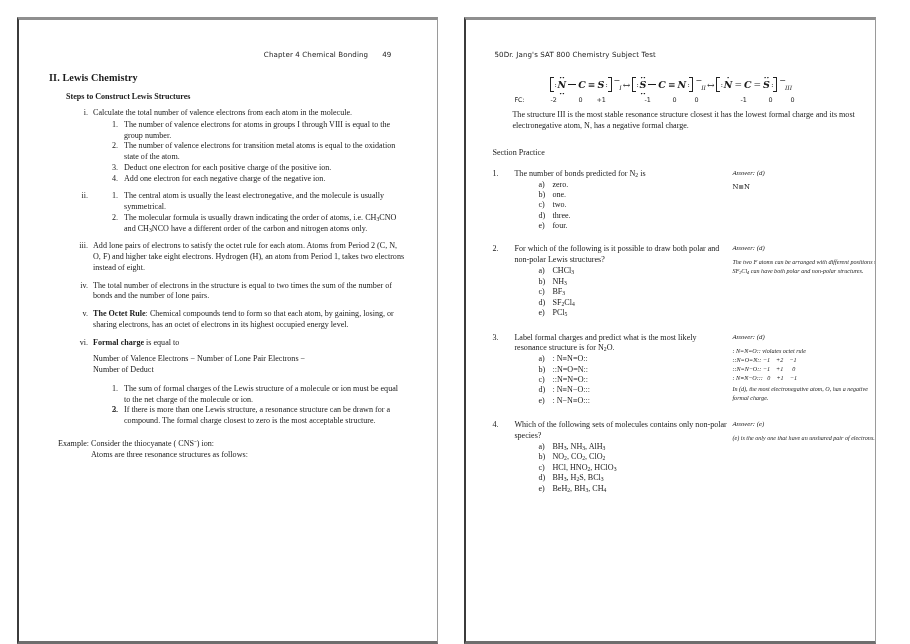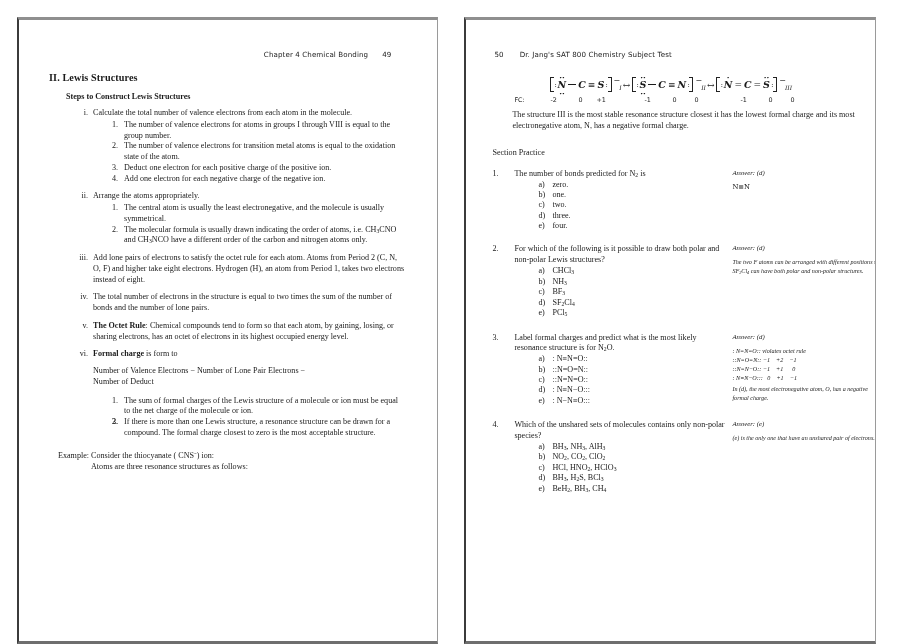--- a/index.html
+++ b/index.html
@@ -37,21 +37,21 @@
   .runhead{
     font-family:"DejaVu Sans", sans-serif;
     font-size:7.1px;
     color:#1b1b1b;
     letter-spacing:.1px;
     margin-top:16px;
   }
   .runhead-left{text-align:right;padding-right:28px;}
   .runhead-left .chap{margin-right:14px;}
   .runhead-right{text-align:left;padding-left:10px;}
-  .runhead-right .pgno{margin-right:16px;}
+  .runhead-right .pgno{}
 
   
   h2.sec-title{
     font-size:10.2px;
     font-weight:bold;
     margin:13px 0 0 12px;
     letter-spacing:.1px;
   }
   h3.sub-title{
     font-size:8.1px;
@@ -255,39 +255,38 @@
 
 <div class="spread">
 
   <div class="page page-left">
     <div class="page-inner">
 
       <div class="runhead runhead-left">
         <span class="chap">Chapter 4   Chemical Bonding</span><span>49</span>
       </div>
 
-      <h2 class="sec-title">II. Lewis Structures</h2>
+      <h2 class="sec-title">II. Lewis Chemistry</h2>
       <h3 class="sub-title">Steps to Construct Lewis Structures</h3>
 
       <ol class="roman">
 
         <li>
           <span class="rn">i.</span>
           <span class="rtext">Calculate the total number of valence electrons from each atom in the molecule.</span>
           <ol class="arab">
             <li><span class="an">1.</span><span>The number of valence electrons for atoms in groups I through VIII is equal to the group number.</span></li>
             <li><span class="an">2.</span><span>The number of valence electrons for transition metal atoms is equal to the oxidation state of the atom.</span></li>
             <li><span class="an">3.</span><span>Deduct one electron for each positive charge of the positive ion.</span></li>
             <li><span class="an">4.</span><span>Add one electron for each negative charge of the negative ion.</span></li>
           </ol>
         </li>
 
         <li>
           <span class="rn">ii.</span>
-          <span class="rtext">Arrange the atoms appropriately.</span>
           <ol class="arab">
             <li><span class="an">1.</span><span>The central atom is usually the least electronegative, and the molecule is usually symmetrical.</span></li>
             <li><span class="an">2.</span><span>The molecular formula is usually drawn indicating the order of atoms, i.e. CH<sub>3</sub>CNO and CH<sub>3</sub>NCO have a different order of the carbon and nitrogen atoms only.</span></li>
           </ol>
         </li>
 
         <li>
           <span class="rn">iii.</span>
           <span class="rtext">Add lone pairs of electrons to satisfy the octet rule for each atom. Atoms from Period 2 (C, N, O, F) and higher take eight electrons. Hydrogen (H), an atom from Period 1, takes two electrons instead of eight.</span>
         </li>
@@ -297,21 +296,21 @@
           <span class="rtext">The total number of electrons in the structure is equal to two times the sum of the number of bonds and the number of lone pairs.</span>
         </li>
 
         <li>
           <span class="rn">v.</span>
           <span class="rtext"><b>The Octet Rule</b><span>: Chemical compounds tend to form so that each atom, by gaining, losing, or sharing electrons, has an octet of electrons in its highest occupied energy level.</span></span>
         </li>
 
         <li>
           <span class="rn">vi.</span>
-          <span class="rtext"><b>Formal charge</b><span> is form to</span></span>
+          <span class="rtext"><b>Formal charge</b><span> is equal to</span></span>
           <div class="fc-lines">
             <div>Number of Valence Electrons  − Number of Lone Pair Electrons  −</div>
             <div>Number of Deduct</div>
           </div>
           <ol class="arab" style="margin-top:8px;">
             <li style="margin-bottom:0;"><span class="an">1.</span><span>The sum of formal charges of the Lewis structure of a molecule or ion must be equal to the net charge of the molecule or ion.</span></li>
             <li><span class="an">2.</span></li>
             <li><span class="an">3.</span><span>If there is more than one Lewis structure, a resonance structure can be drawn for a compound.  The formal charge closest to zero is the most acceptable structure.</span></li>
           </ol>
         </li>
@@ -449,21 +448,21 @@
             <span class="fc-note ital">::N=N−O:: −1    +1      0</span>
             <span class="fc-note ital">: N≡N−O:::   0    +1    −1</span>
           </span>
           <span class="ans-note" style="margin-top:2px;">In (d), the most electronegative atom, O, has a negative formal charge.</span>
         </div>
       </div>
 
       <div class="q" style="margin-top:14px;">
         <span class="q-num">4.</span>
         <div class="q-body">
-          <span class="q-stem">Which of the unshared sets of molecules contains only non-polar species?</span>
+          <span class="q-stem">Which of the following sets of molecules contains only non-polar species?</span>
           <ul class="opts">
             <li><span class="ol">a)</span><span>BH<sub>3</sub>, NH<sub>3</sub>, AlH<sub>3</sub></span></li>
             <li><span class="ol">b)</span><span>NO<sub>2</sub>, CO<sub>2</sub>, ClO<sub>2</sub></span></li>
             <li><span class="ol">c)</span><span>HCl, HNO<sub>2</sub>, HClO<sub>3</sub></span></li>
             <li><span class="ol">d)</span><span>BH<sub>3</sub>, H<sub>2</sub>S, BCl<sub>3</sub></span></li>
             <li><span class="ol">e)</span><span>BeH<sub>2</sub>, BH<sub>3</sub>, CH<sub>4</sub></span></li>
           </ul>
         </div>
         <div class="ans">
           <span class="ans-label">Answer: (e)</span>

